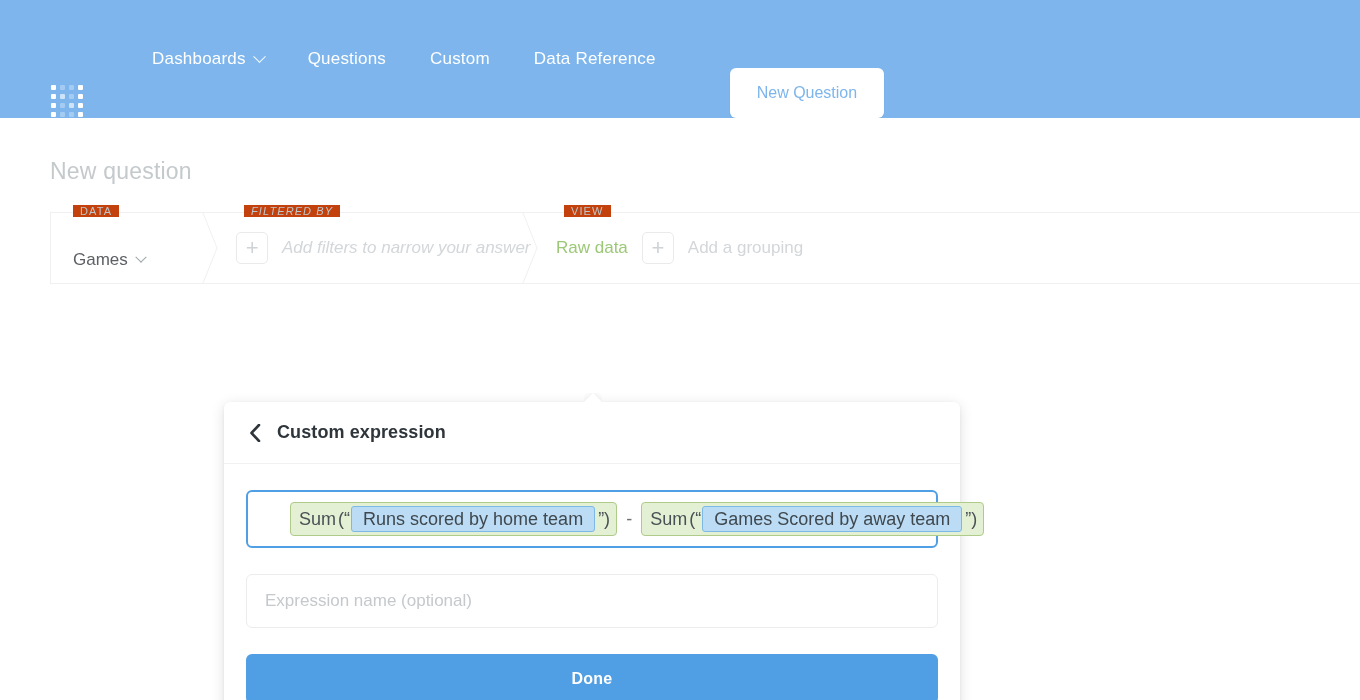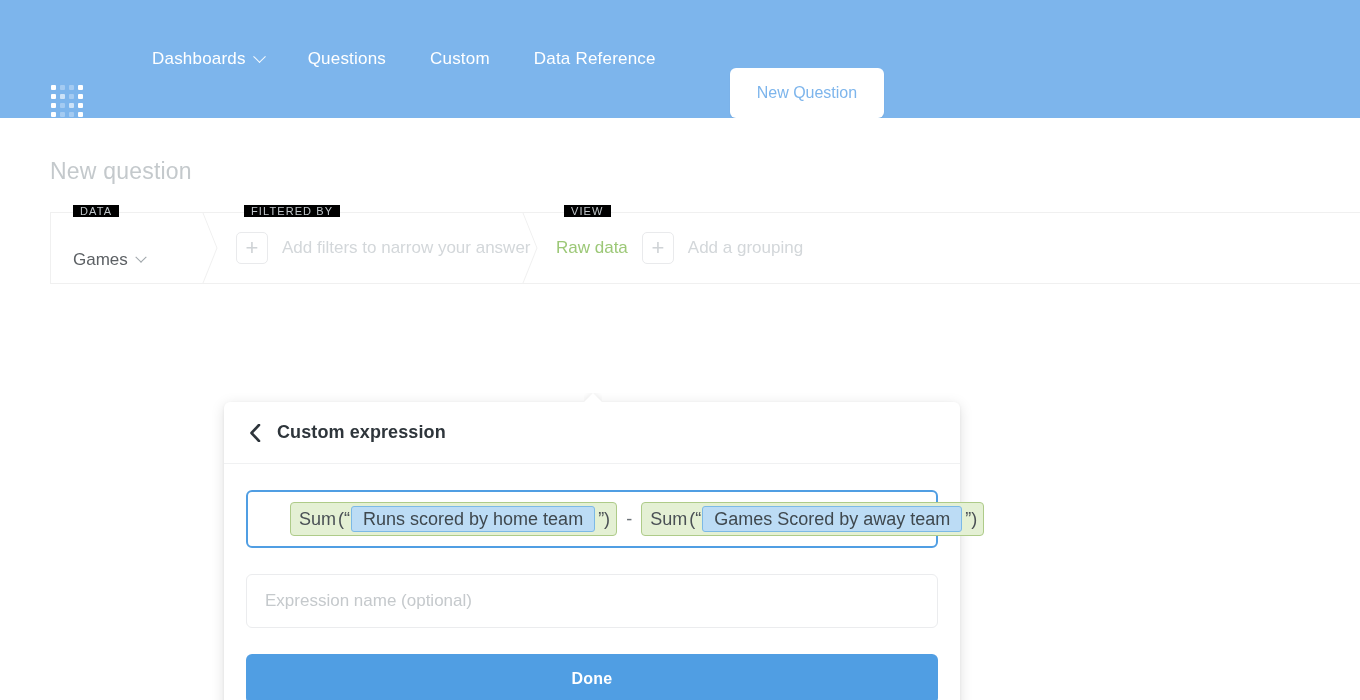--- a/index.html
+++ b/index.html
@@ -105,29 +105,29 @@
     position: relative;
     display: flex;
     align-items: center;
     border-top: 1px solid #f0f0f0;
     border-bottom: 1px solid #f0f0f0;
   }
   .gb-section:first-child { border-left: 1px solid #f0f0f0; }
   .gb-label {
     position: absolute;
     top: -8px; left: 22px;
-    background: #000000;
+    background: #c2410c;
     padding: 0 7px;
     font-size: 11px;
     letter-spacing: 1.1px;
     color: #c0c6ca;
     text-transform: uppercase;
   }
   .gb-data     { width: 172px; padding-left: 22px; }
-  .gb-filter   { width: 320px; padding-left: 14px; }
+  .gb-filter   { width: 320px; padding-left: 14px; font-style: italic; }
   .gb-view     { flex: 1;      padding-left: 14px; }
 
   .gb-arrow {
     position: absolute;
     right: -1px; top: 0;
     width: 20px; height: 100%;
     z-index: 2;
     overflow: visible;
   }
 

